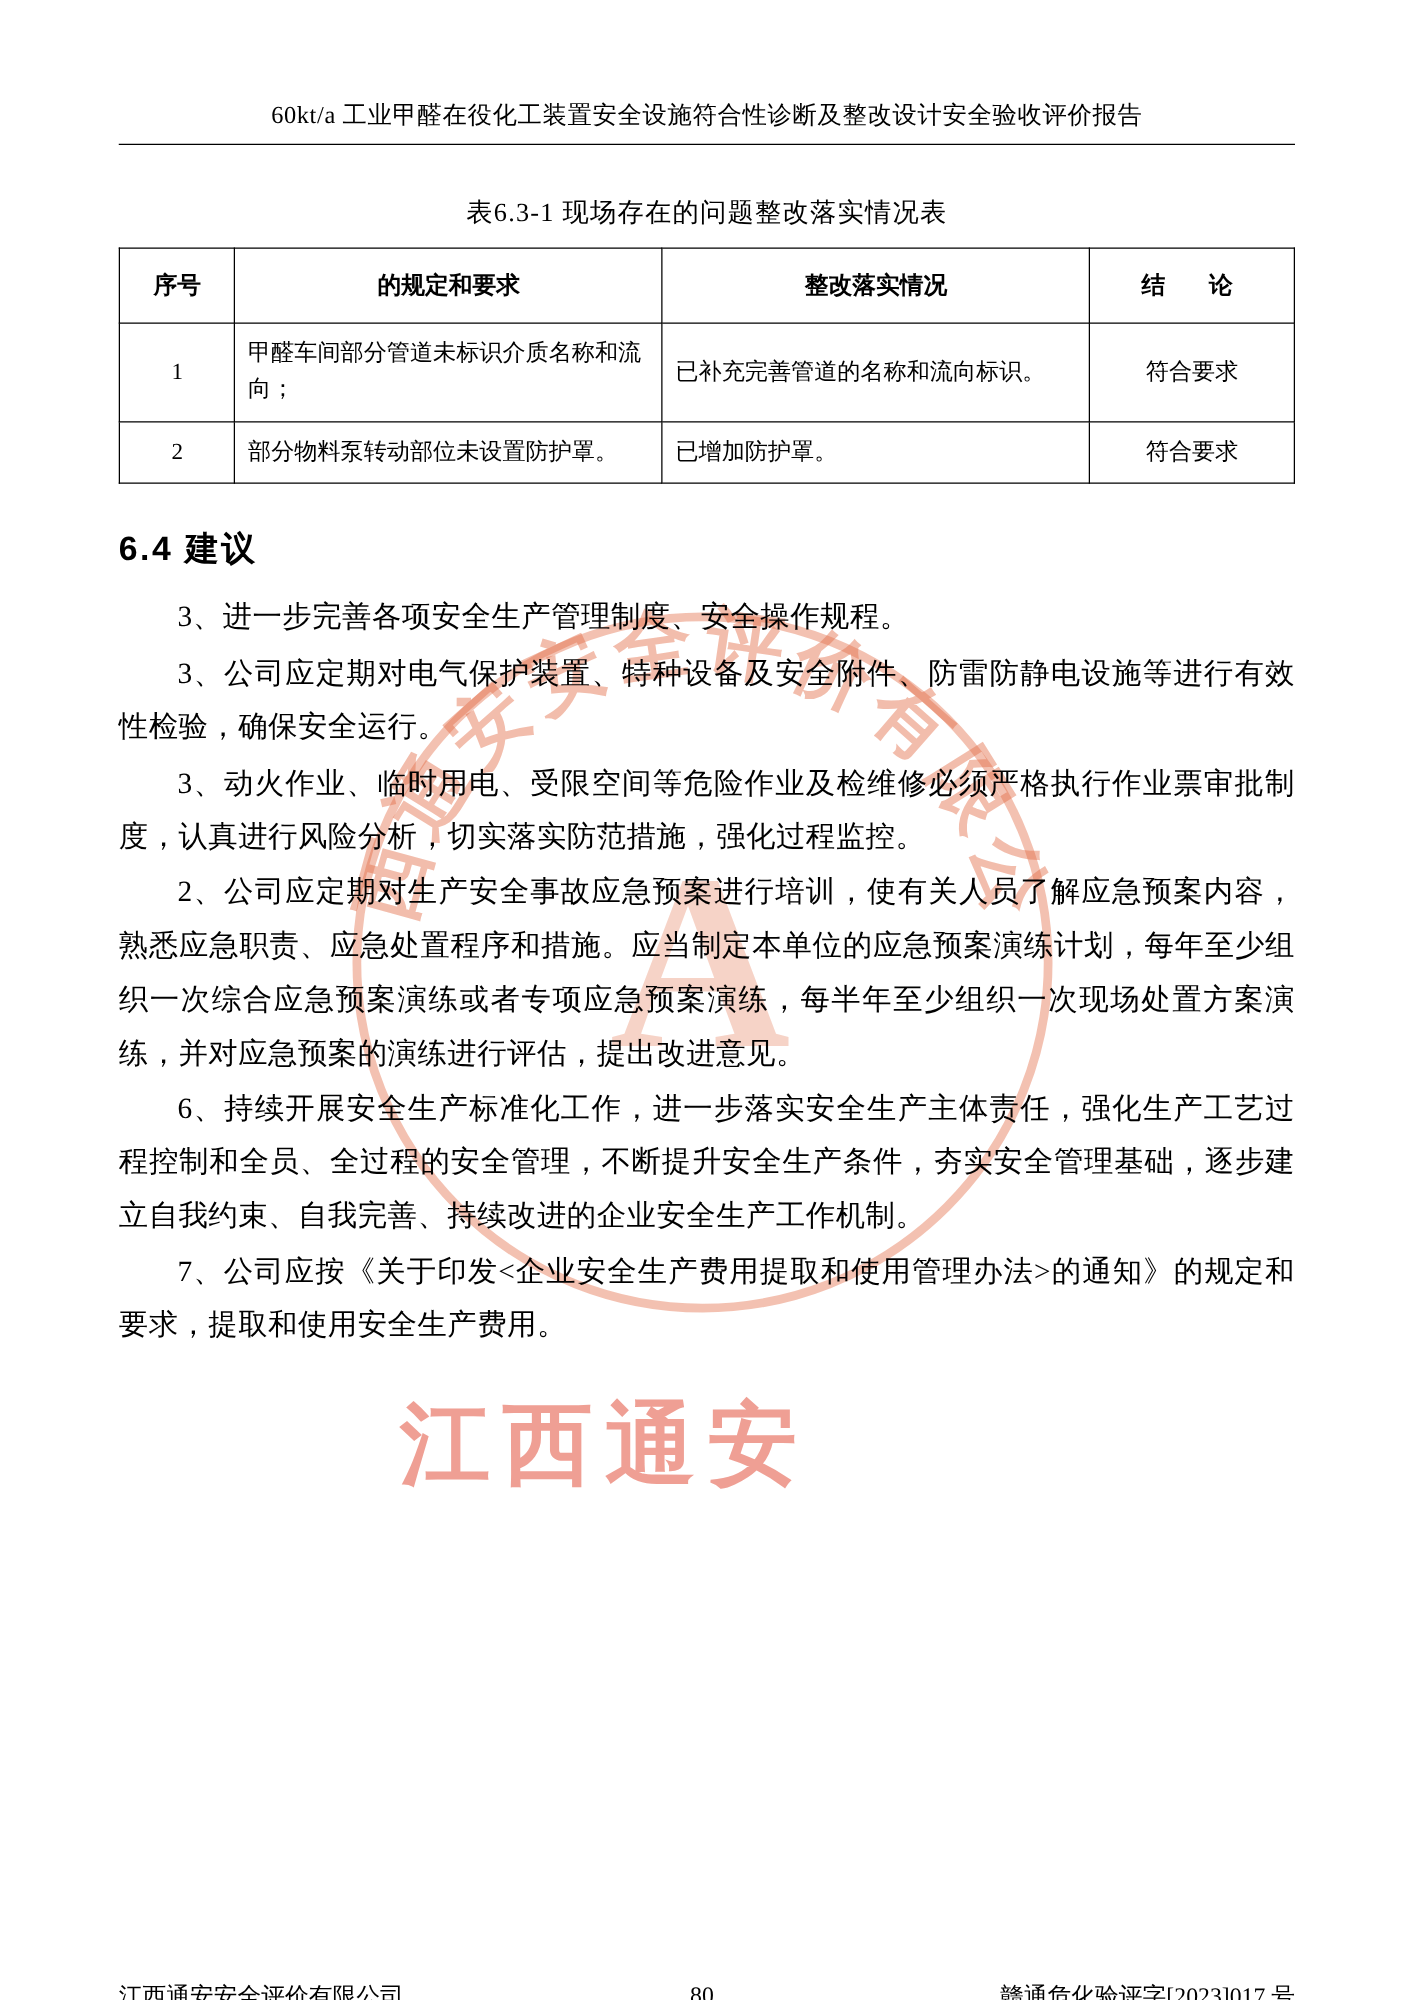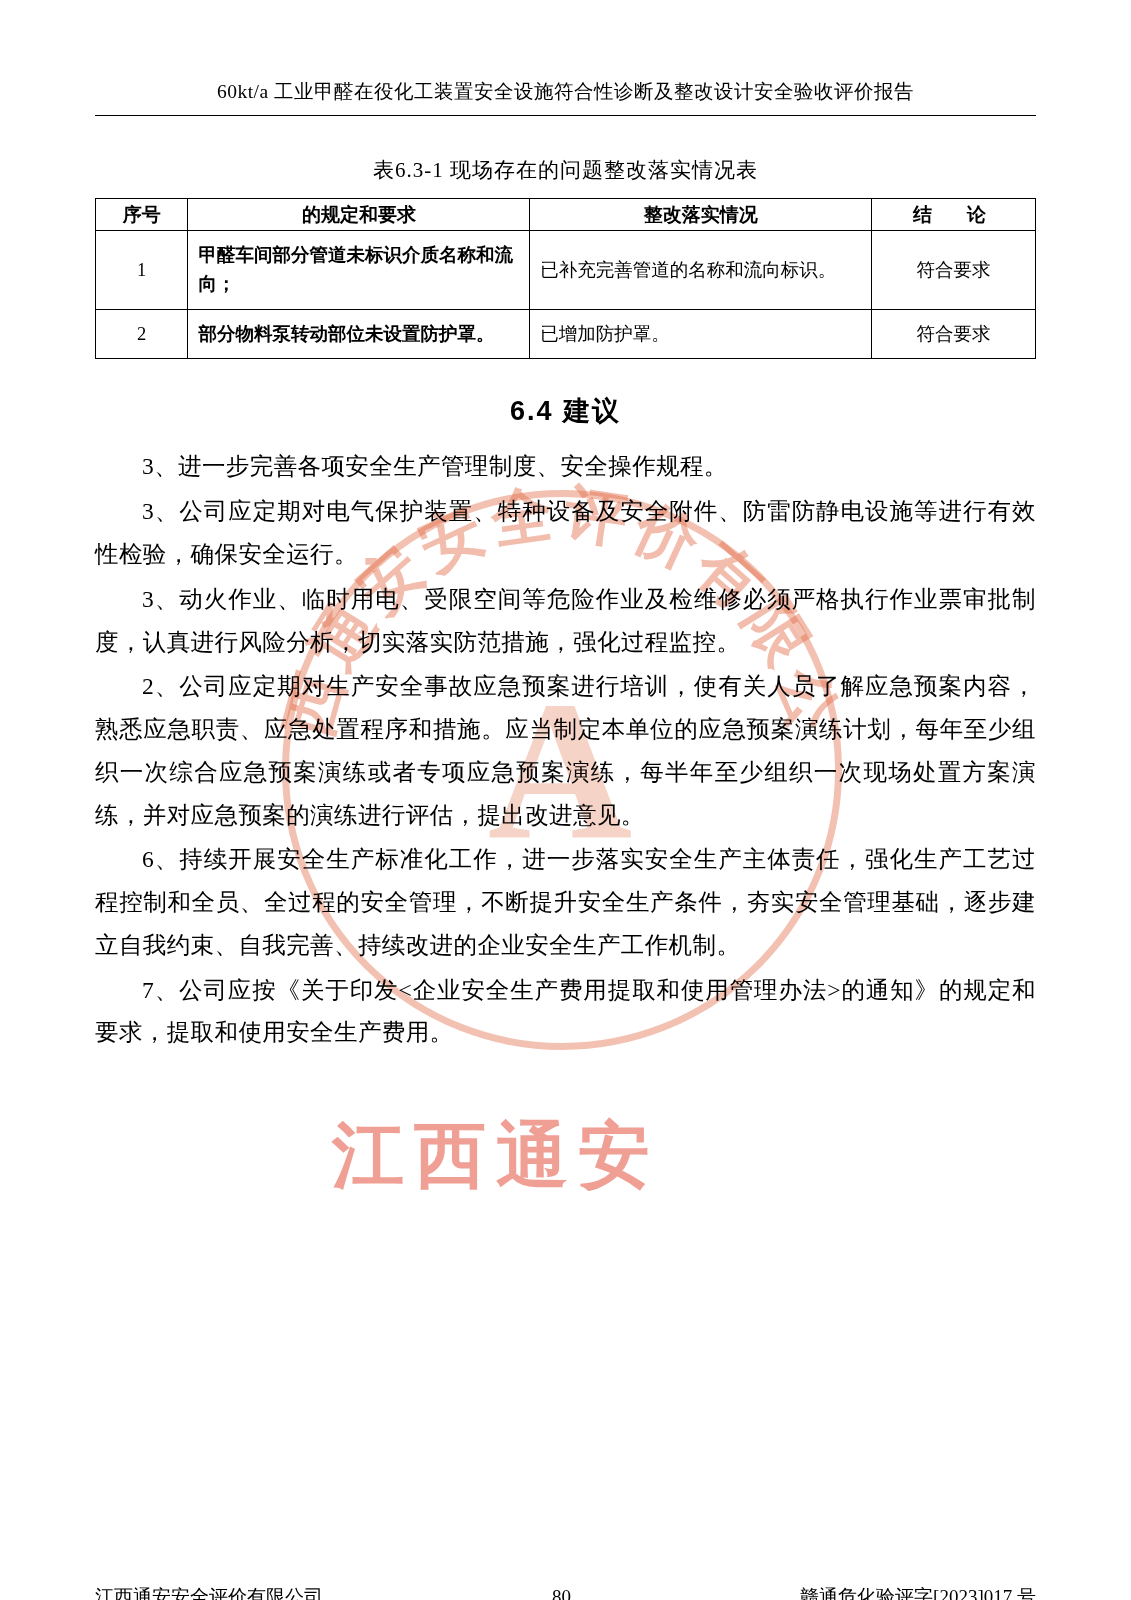--- a/index.html
+++ b/index.html
@@ -67,21 +67,21 @@
     align-items: center;
     justify-content: center;
     font-size: 200px;
     font-weight: bold;
     color: rgba(226, 108, 70, 0.30);
     font-family: "Liberation Serif", "DejaVu Serif", serif;
     letter-spacing: 4px;
   }
   .wm-band {
     position: absolute;
-    left: 196px;
+    left: 184px;
     top: 1030px;
     width: 600px;
     text-align: center;
     font-size: 72px;
     font-weight: bold;
     color: rgba(226, 80, 60, 0.55);
     font-family: "Liberation Serif", "DejaVu Serif", serif;
     letter-spacing: 10px;
   }
 
@@ -121,36 +121,35 @@
   table.rectify th, table.rectify td {
     border: 1.4px solid #000;
     padding: 10px 10px;
     vertical-align: middle;
     line-height: 1.55;
   }
   table.rectify th {
     text-align: center;
     font-weight: bold;
     font-size: 19px;
-    padding: 1px 6px;
+    padding: 15px 6px;
   }
   .col-no { width: 9%; text-align: center; }
-  .col-prob { width: 37%; font-weight: bold; }
+  .col-prob { width: 37%; }
   .col-fix { width: 37%; }
   .col-concl { width: 17%; text-align: center; }
   .th-concl { letter-spacing: 8px; }
 
   
   h2.section-title {
     font-size: 27px;
     font-weight: bold;
     margin: 34px 0 16px 0;
     letter-spacing: 2px;
     font-family: "Liberation Sans", sans-serif;
-    text-align: center;
   }
   p.body-para {
     font-size: 23.5px;
     line-height: 1.82;
     margin: 0 0 2px 0;
     text-indent: 2em;
     text-align: justify;
     letter-spacing: 0.4px;
   }
 

